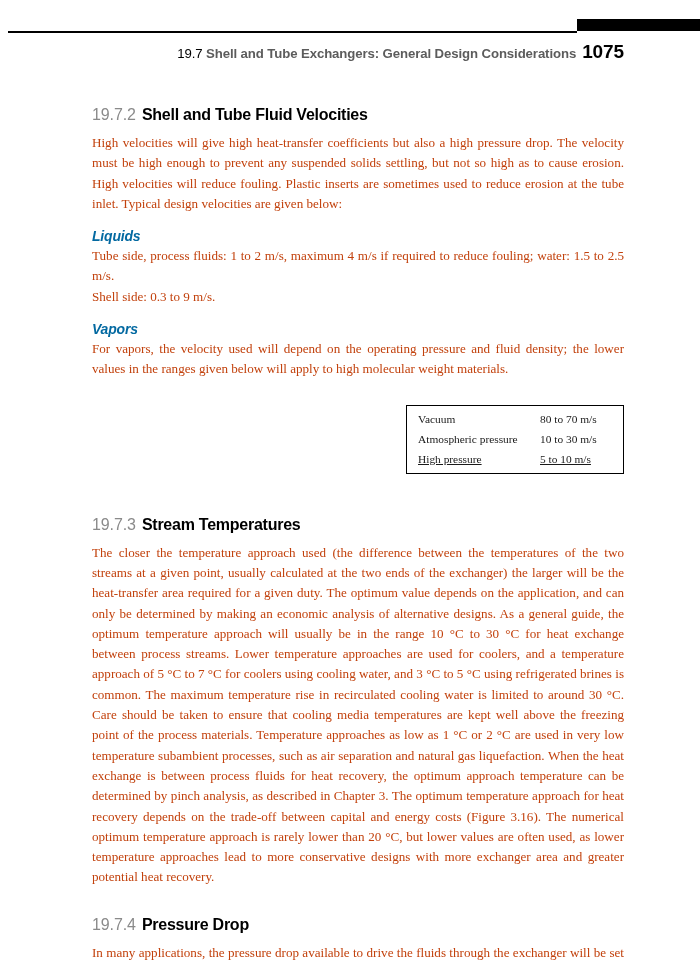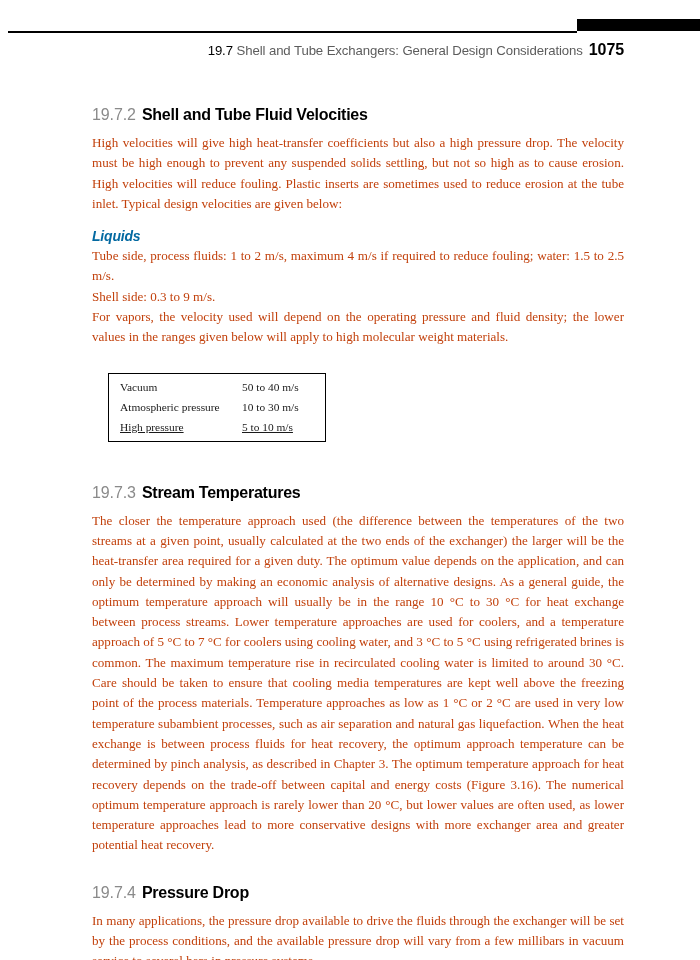--- a/index.html
+++ b/index.html
@@ -58,26 +58,26 @@
     font-size: 13.2px;
     letter-spacing: -0.1px;
     white-space: nowrap;
   }
   .header-secnum {
     font-weight: normal;
     color: #000000;
   }
   .header-title {
     color: #5c5c5c;
-    font-weight: normal;
+    font-weight: bold;
   }
   .header-pageno {
     font-weight: bold;
     color: #000000;
-    font-size: 16px;
+    font-size: 19px;
     margin-left: 6px;
   }
 
   
   .content {
     position: absolute;
     left: 92px;
     top: 106px;
     width: 532px;
   }
@@ -125,21 +125,21 @@
     text-justify: inter-word;
     color: #c2410c;
     hyphens: none;
   }
   p.body.tight { text-align: left; }
 
   
   .table-wrap {
     margin: 25px 0 0 0;
     display: flex;
-    justify-content: flex-start;
+    justify-content: flex-end;
   }
   .vel-table {
     border: 1.3px solid #000000;
     border-collapse: collapse;
     width: 218px;
     margin-left: 16px;
   }
   .vel-table td {
     font-family: "Liberation Serif", "DejaVu Serif", serif;
     font-size: 11.4px;
@@ -171,28 +171,29 @@
     <h2 class="sec-head sp-2">
       <span class="num">19.7.2</span><span class="txt">Shell and Tube Fluid Velocities</span>
     </h2>
 
     <p class="body">High velocities will give high heat-transfer coefficients but also a high pressure drop. The velocity must be high enough to prevent any suspended solids settling, but not so high as to cause erosion. High velocities will reduce fouling. Plastic inserts are sometimes used to reduce erosion at the tube inlet. Typical design velocities are given below:</p>
 
     <div class="sub-head">Liquids</div>
     <p class="body">Tube side, process fluids: 1 to 2 m/s, maximum 4 m/s if required to reduce fouling; water: 1.5 to 2.5 m/s.</p>
     <p class="body tight">Shell side: 0.3 to 9 m/s.</p>
 
+    <div class="sub-head">Vapors</div>
     <p class="body">For vapors, the velocity used will depend on the operating pressure and fluid density; the lower values in the ranges given below will apply to high molecular weight materials.</p>
 
     <div class="table-wrap">
       <table class="vel-table">
         <tbody>
           <tr>
             <td class="label">Vacuum</td>
-            <td class="value">50 to 40 m/s</td>
+            <td class="value">80 to 70 m/s</td>
           </tr>
           <tr>
             <td class="label">Atmospheric pressure</td>
             <td class="value">10 to 30 m/s</td>
           </tr>
           <tr>
             <td class="label">High pressure</td>
             <td class="value">5 to 10 m/s</td>
           </tr>
         </tbody>

